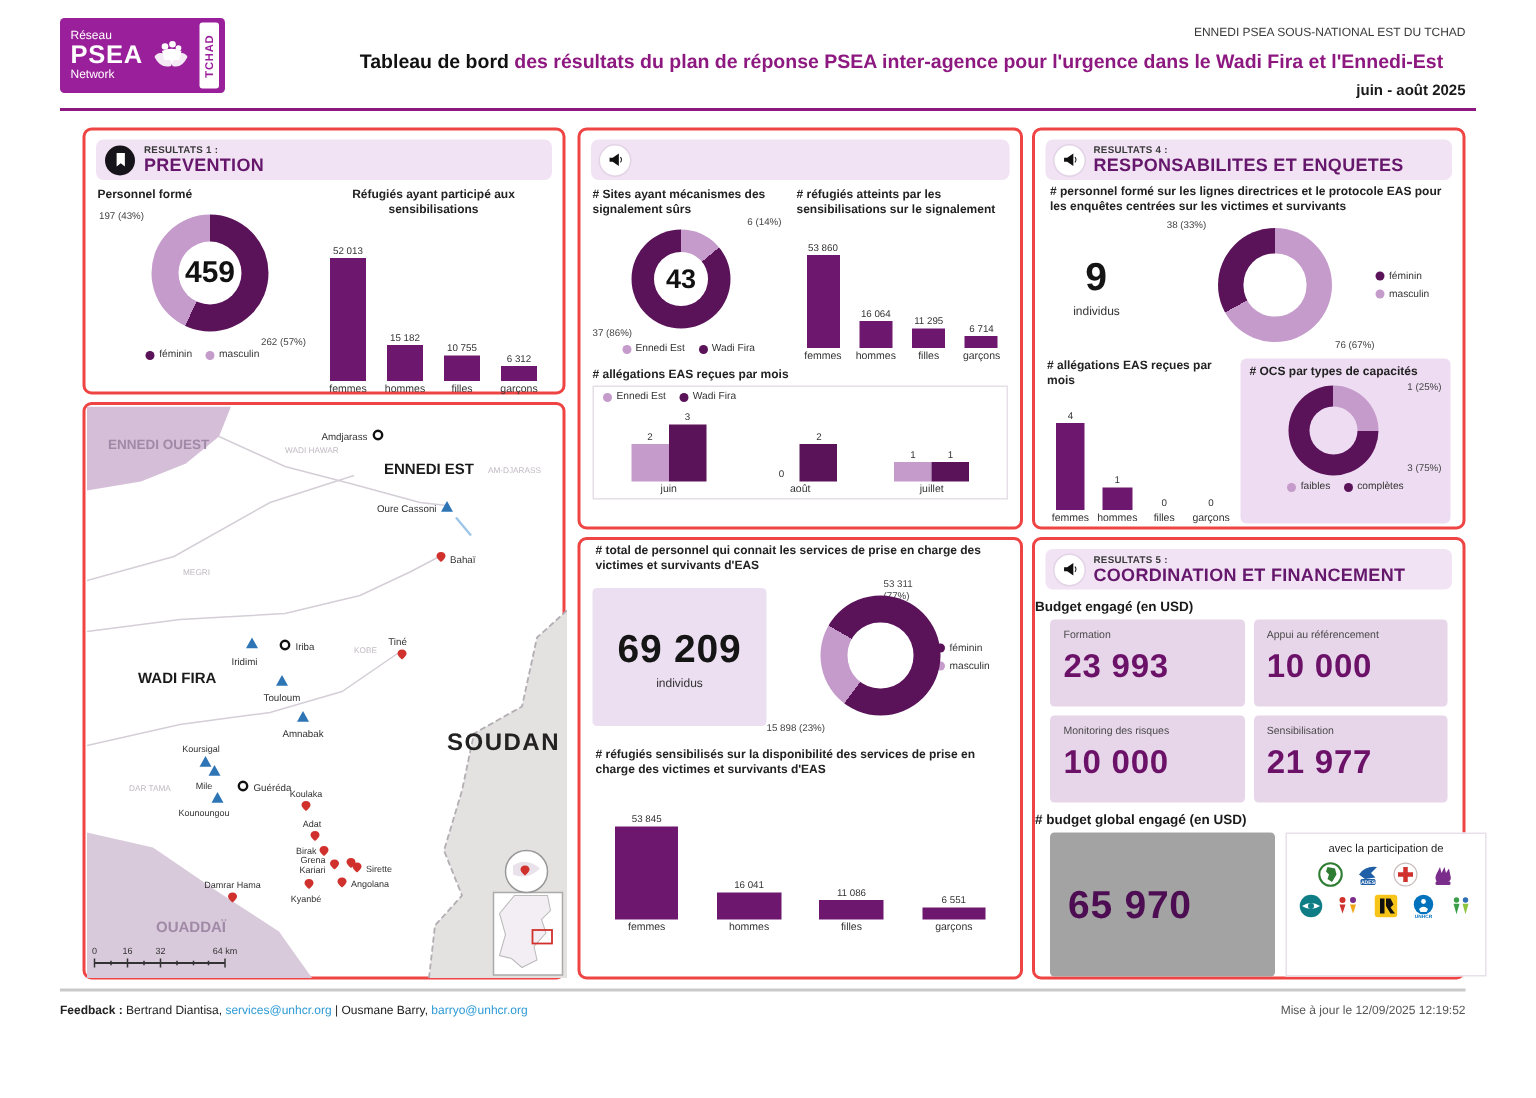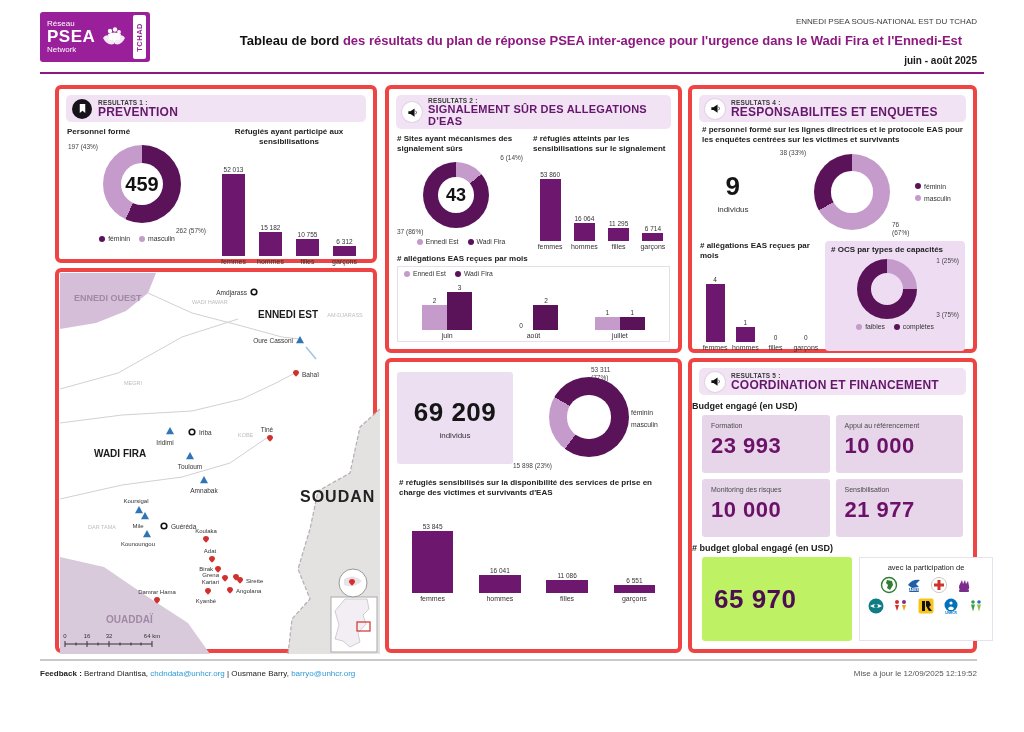--- a/index.html
+++ b/index.html
@@ -18,21 +18,21 @@
   .logo-strip span{writing-mode:vertical-rl;transform:rotate(180deg);font-size:7.5px;
         font-weight:bold;color:#9a1f9a;letter-spacing:.5px}
   .org-line{position:absolute;right:47px;top:17px;font-size:8px;color:#3a3a3a}
   .main-title{position:absolute;left:225px;right:47px;top:33px;text-align:center;
         font-size:13px;font-weight:bold;color:#111}
   .main-title .accent{color:#8d1880}
   .period{position:absolute;right:47px;top:55px;font-size:10px;font-weight:bold;color:#1a1a1a}
   .header-rule{position:absolute;left:40px;right:40px;top:72px;height:2px;background:#8d1880}
 
   
-  .panel{position:absolute;border:4px solid #ef4444;border-radius:6px;background:#fff;box-sizing:border-box}
+  .panel{position:absolute;border:2px solid #ef4444;border-radius:6px;background:#fff;box-sizing:border-box}
   #panel-prevention{left:55px;top:85px;width:322px;height:178px}
   #panel-map{left:55px;top:268px;width:322px;height:385px}
   #panel-signalement{left:385px;top:85px;width:297px;height:268px}
   #panel-assistance{left:385px;top:358px;width:297px;height:295px}
   #panel-responsabilites{left:688px;top:85px;width:289px;height:268px}
   #panel-coordination{left:688px;top:358px;width:289px;height:295px}
 
   .phead{display:flex;align-items:center;gap:6px;margin:6px 7px 3px;padding:2px 6px;
         background:#f1e2f4;border-radius:5px;min-height:23px}
   .picon{width:20px;height:20px;border-radius:50%;background:#fff;display:flex;flex:none;
@@ -75,21 +75,21 @@
   .bignum{font-weight:bold;color:#151515;letter-spacing:.5px}
   .bigunit{font-size:8px;color:#333;margin-top:3px}
 
   
   .seclabel{font-size:9px;font-weight:bold;color:#1a1a1a;margin:6px 0 4px}
   .bcardgrid{display:grid;grid-template-columns:1fr 1fr;gap:6px;margin:0 10px}
   .bcard{background:#e7d6ea;border-radius:3px;padding:7px 9px;height:44px}
   .blabel{font-size:7px;color:#4a4a4a}
   .bvalue{font-size:22px;font-weight:bold;color:#6b1168;letter-spacing:.5px;margin-top:4px}
   .grow{display:flex;margin:0 10px}
-  .globalcard{background:#bef264;border-radius:3px;width:150px;height:84px;display:flex;
+  .globalcard{background:#a3a3a3;border-radius:3px;width:150px;height:96px;display:flex;
         align-items:center;padding-left:12px;box-sizing:border-box;flex:none}
   .globalcard .bvalue{font-size:26px;color:#4d0d52;margin:0}
   .partners{flex:1;background:#fff;border:1px solid #e8e0ea;margin-left:7px;padding:5px 7px;box-sizing:border-box}
   .partners-title{font-size:7.5px;font-weight:normal;color:#222;margin-bottom:4px;text-align:center}
   .lrow{display:flex;justify-content:center;gap:7px;margin-top:3px}
   .plogo{width:18px;height:18px;flex:none}
 
   
   .mapsvg{position:absolute;inset:1px;width:320px;height:381px}
   text{font-family:"Liberation Sans",sans-serif}
@@ -195,24 +195,20 @@
     </div>
   </section>
 
   <section class="panel" id="panel-signalement">
     <div class="phead">
       <span class="picon">
         <svg width="11" height="11" viewBox="0 0 16 16">
             <path d="M2 6v4h3l6 4V2L5 6H2z" fill="#111"></path>
             <path d="M12.5 5.5a3.5 3.5 0 010 5" stroke="#111" fill="none"></path>
           </svg>
-      </span>
-      <span>
-        <div class="pkick">RESULTATS 2 :</div>
-        <div class="ptitle small">SIGNALEMENT SÛR DES ALLEGATIONS D'EAS</div>
       </span>
     </div>
     <div style="display:flex;padding:2px 8px 0">
       <div style="width:128px;flex:none">
         <div class="sec-title"># Sites ayant mécanismes des signalement sûrs</div>
         <div style="position:relative;height:84px">
           <div class="callout" style="right:2px;top:0">6 (14%)</div>
           <div class="donut" style="left: 26px; top: 8px; width: 66px; height: 66px; background: conic-gradient(rgb(196, 155, 202) 0%, rgb(196, 155, 202) 14%, rgb(90, 18, 89) 14%, rgb(90, 18, 89) 100%);">
             <div class="hole"></div>
             <div class="dcenter" style="font-size:18px">43</div>
@@ -394,20 +390,21 @@
           <span class="lg">
               <span class="dot" style="background: rgb(90, 18, 89);"></span>
               <span>complètes</span>
             </span>
         </div>
       </div>
     </div>
   </section>
 
   <section class="panel" id="panel-assistance">
+    <div class="sec-title" style="margin:2px 10px 0"># total de personnel qui connait les services de prise en charge des victimes et survivants d'EAS</div>
     <div style="display:flex;align-items:center;padding:4px 8px 0;height:104px">
       <div class="statbox" style="width:116px;height:92px;flex:none">
         <div class="bignum" style="font-size:26px">69 209</div>
         <div class="bigunit">individus</div>
       </div>
       <div style="position:relative;flex:1;height:104px">
         <div class="callout" style="left:78px;top:0">53 311 (77%)</div>
         <div class="donut" style="left: 36px; top: 11px; width: 80px; height: 80px; background: conic-gradient(from 300deg, rgb(90, 18, 89) 0%, rgb(90, 18, 89) 77%, rgb(196, 155, 202) 77%, rgb(196, 155, 202) 100%);">
           <div class="hole"></div>
         </div>
@@ -672,20 +669,20 @@
         <path d="M284,306 q9,-6 18,2 -8,8 -18,4 z" fill="#e9e2ea"></path>
         <path d="M292,306 c2,0 3,1.4 3,2.6 0,1.8 -3,4 -3,4 0,0 -3,-2.2 -3,-4 0,-1.2 1,-2.6 3,-2.6z" fill="#d0312d"></path>
       </g>
     </svg>
   </section>
 
   <div class="footer-rule"></div>
   <div class="feedback">
     <b>Feedback :</b>
     <span>Bertrand Diantisa,</span>
-    <a href="#">chdndata@unhcr.org</a>
+    <a href="#">services@unhcr.org</a>
     <span>|</span>
     <span>Ousmane Barry,</span>
     <a href="#">barryo@unhcr.org</a>
   </div>
   <div class="updated">Mise à jour le 12/09/2025 12:19:52</div>
 
 </div>
 
 </body></html>

